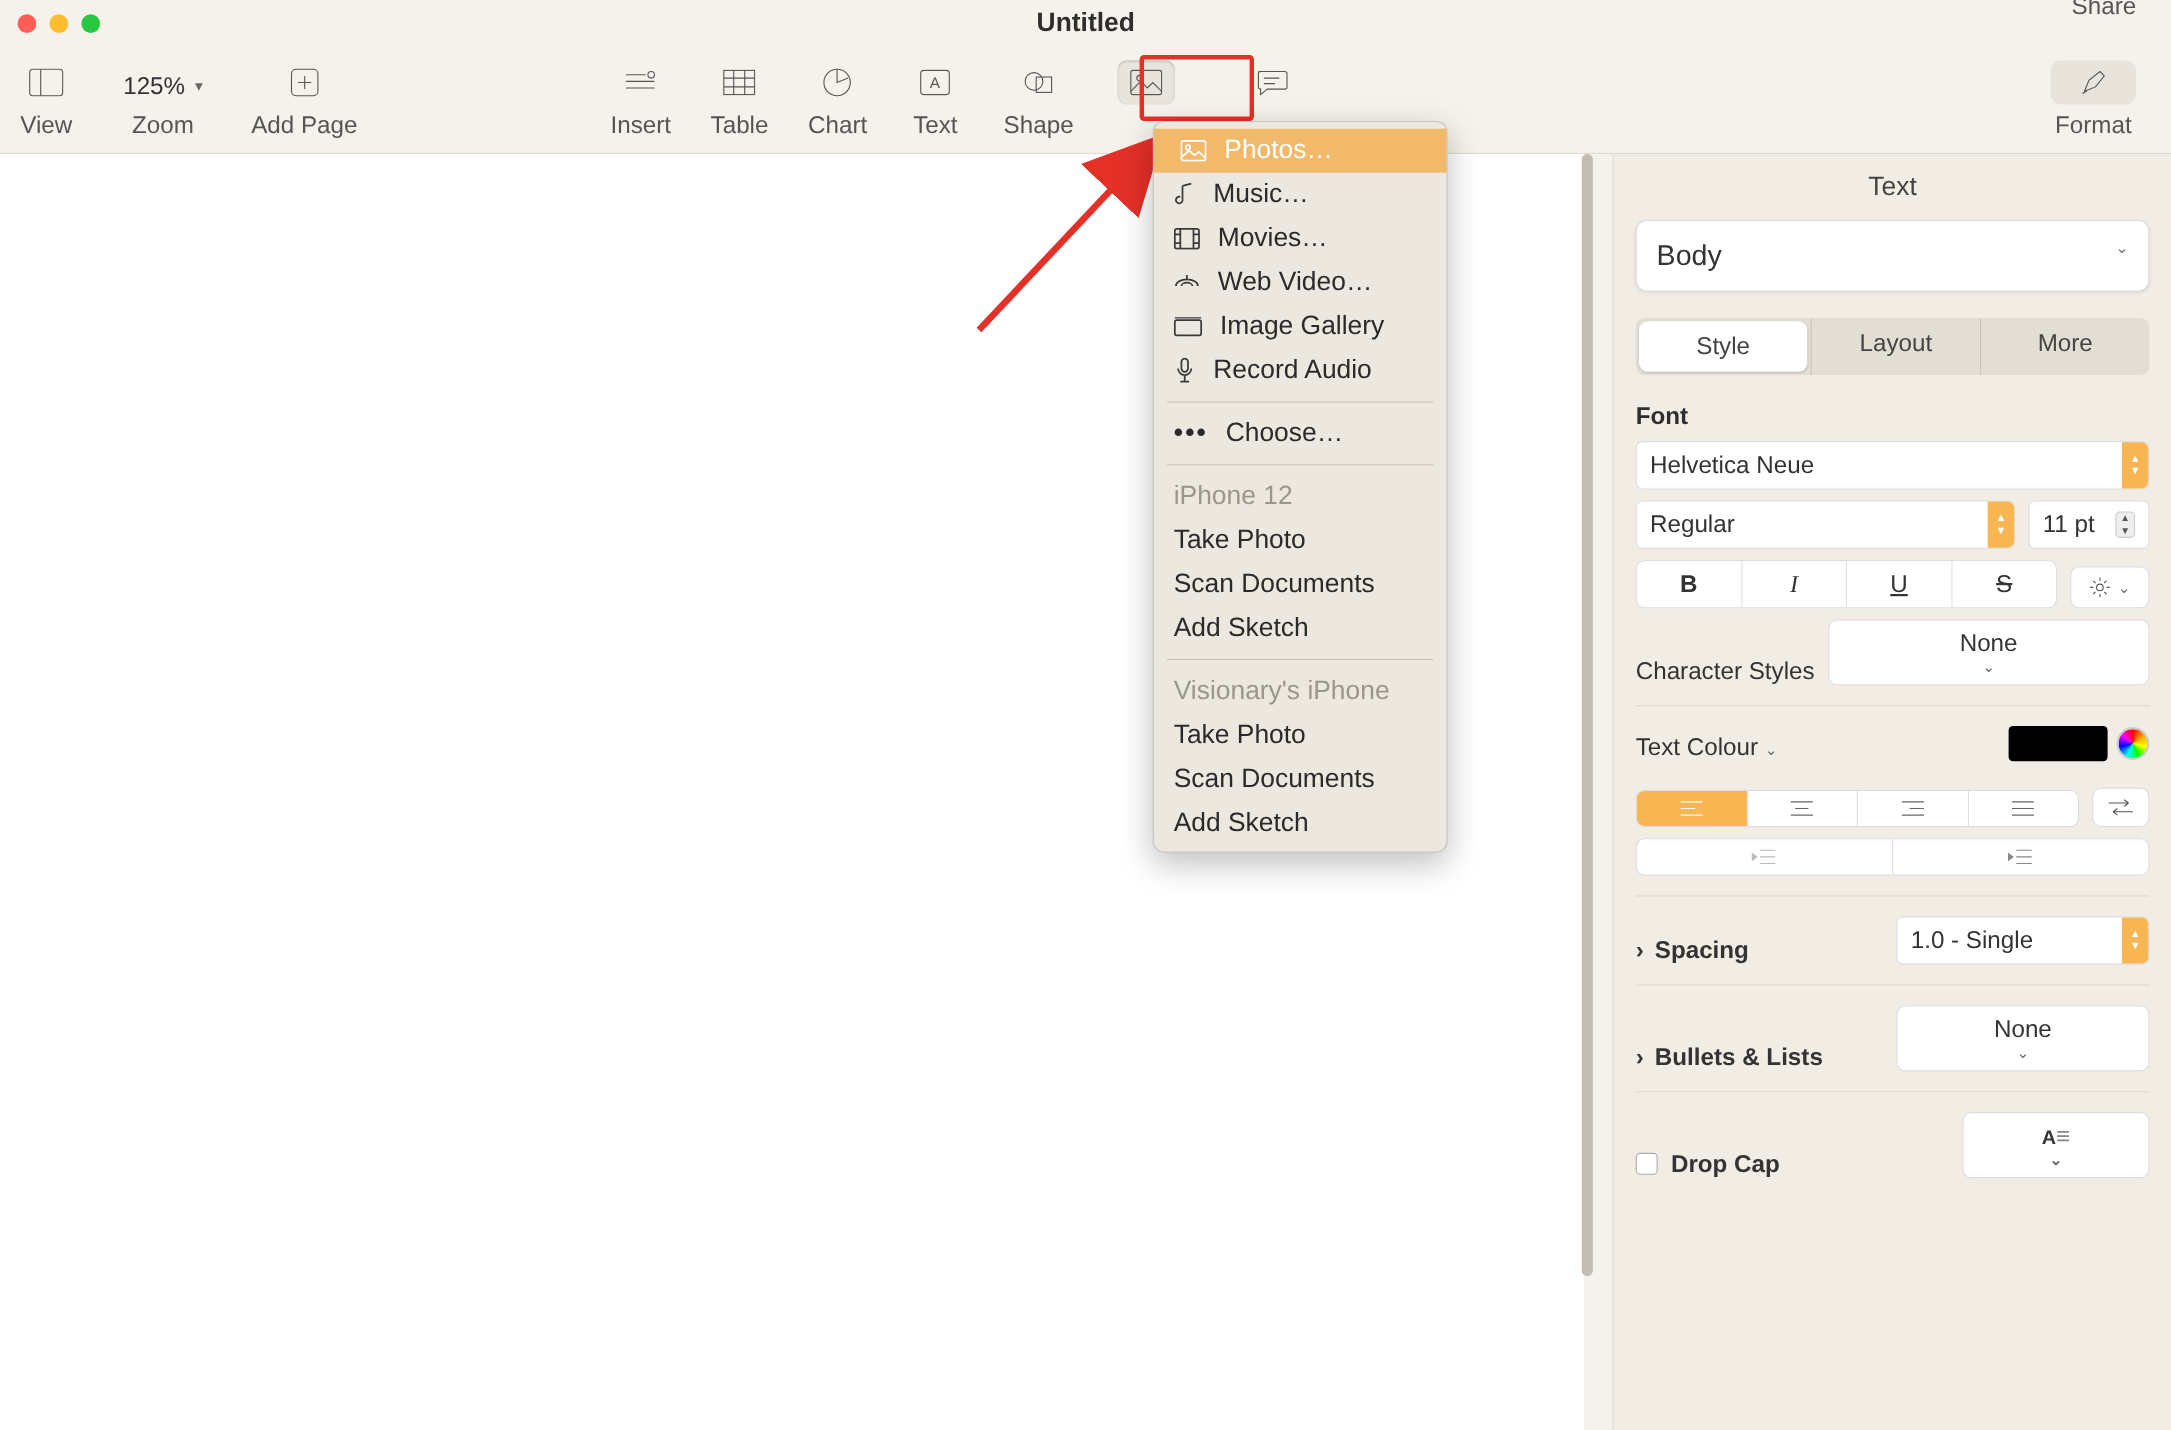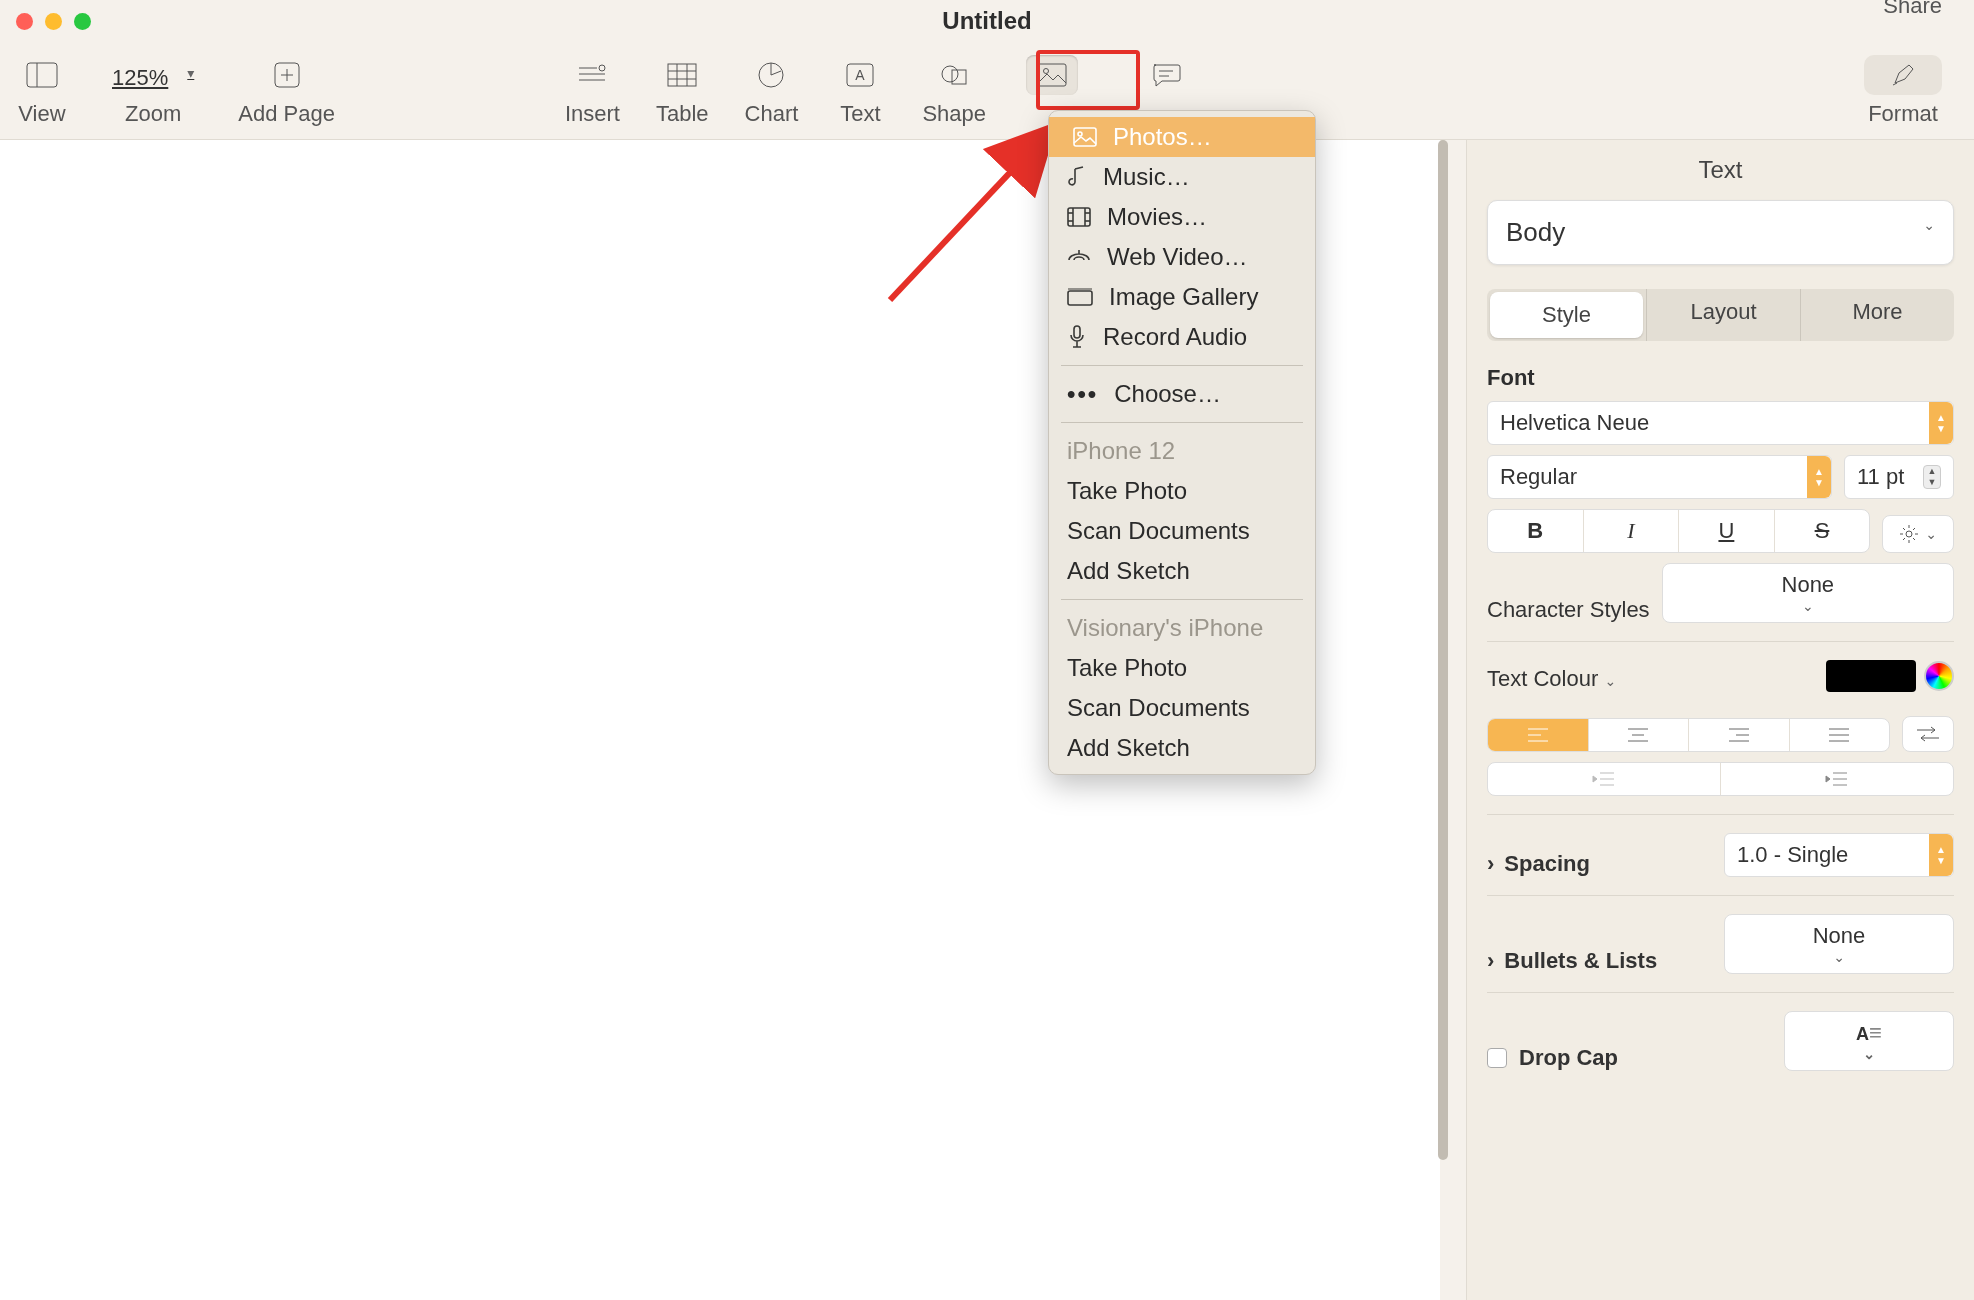--- a/index.html
+++ b/index.html
@@ -12,21 +12,21 @@
   .dot.red{background:#ff5f57;} .dot.yellow{background:#febc2e;} .dot.green{background:#28c840;}
   .title { position:absolute; left:50%; transform:translateX(-50%); font-weight:700; font-size:24px; color:#2e2e2e; }
 
   .toolbar { height:98px; display:flex; align-items:center; padding:0 10px; border-bottom:1px solid #e0dbd2; position:relative; }
   .tbitem { display:flex; flex-direction:column; align-items:center; gap:6px; color:#555; font-size:22px; }
   .tbicon { width:52px; height:40px; border-radius:8px; display:flex; align-items:center; justify-content:center; }
   .tbicon svg { stroke:#555; fill:none; }
   .tb-left { display:flex; gap:36px; align-items:flex-end; margin-left:6px;}
   .tb-mid { display:flex; gap:36px; align-items:flex-end; margin-left:230px;}
   .tb-right { display:flex; gap:36px; align-items:flex-end; margin-left:auto; margin-right:22px;flex-direction:column;}
-  .zoom { display:flex; align-items:flex-start; gap:19px; font-size:22px; color:#333; border-radius:6px; padding:4px 8px;text-decoration:underline;}
+  .zoom { display:flex; align-items:center; gap:9px; font-size:22px; color:#333; border-radius:6px; padding:4px 8px;}
   .chev { font-size:14px; color:#666;}
   .media-active .tbicon { background:#e8e3db; box-shadow: inset 0 1px 2px rgba(0,0,0,.2); }
   .red-box { position:absolute; border:4px solid #e53028; border-radius:4px; pointer-events:none; }
   .format-active .tbicon { background:#e8e3db; border-radius:10px; padding:0 20px; width:78px;}
 
   
   .canvas { position:absolute; top:140px; left:0; width:1440px; bottom:0; background:#fff; }
   .scrollbar { position:absolute; top:140px; left:1436px; width:14px; height:1020px; background:transparent;}
   .scroll-thumb{ background:#c2bcb2; width:10px; height:1020px; border-radius:6px; margin:0 auto;}
 

